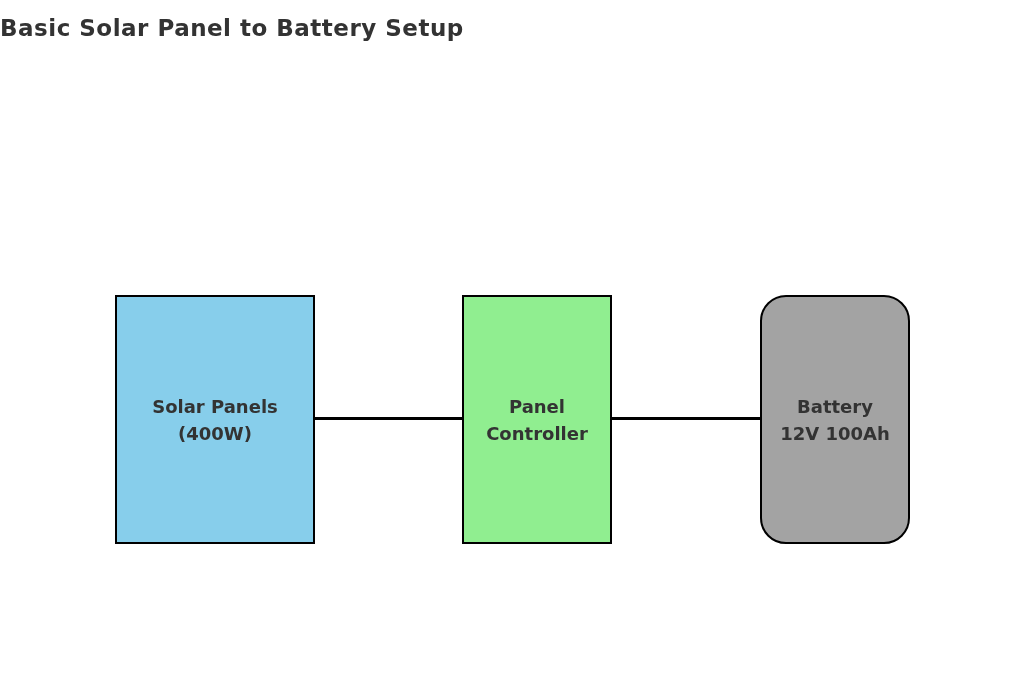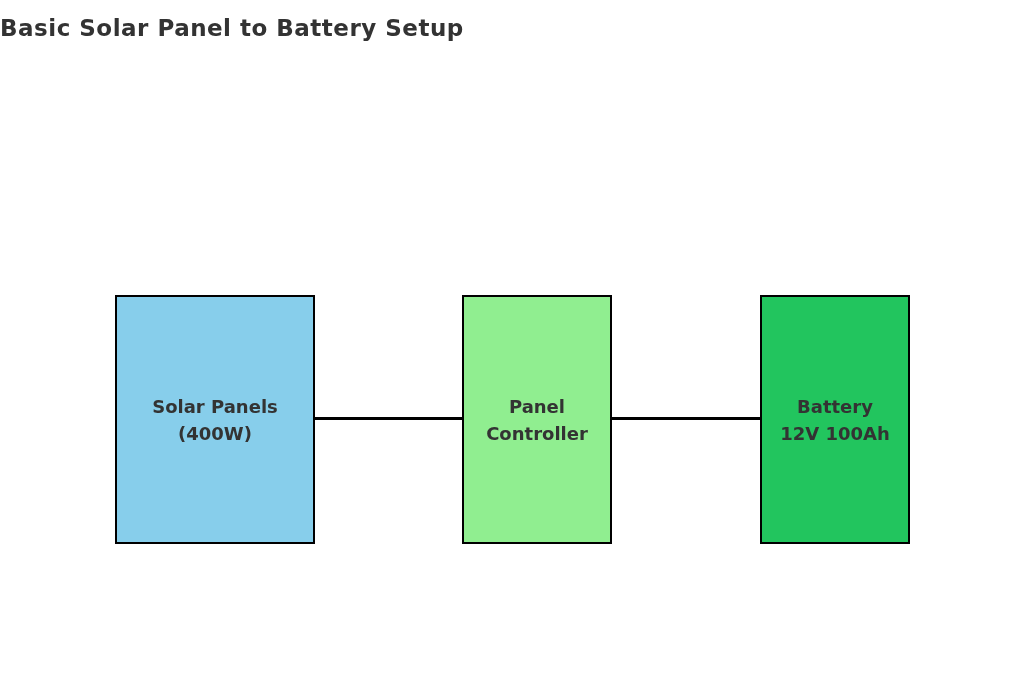--- a/index.html
+++ b/index.html
@@ -72,18 +72,18 @@
 
   <div class="connector connector-1" style="background-color: rgb(0, 0, 0);"></div>
 
   <div class="node node-charge" style="background-color: rgb(144, 238, 144);">
     <span class="node-label">Panel
 Controller</span>
   </div>
 
   <div class="connector connector-2" style="background-color: rgb(0, 0, 0);"></div>
 
-  <div class="node node-battery" style="background-color: #22c55e;">
+  <div class="node node-battery" style="background-color: #a3a3a3; border-radius: 26px;">
     <span class="node-label">Battery
 12V 100Ah</span>
   </div>
 
 </div>
 
 </body></html>

